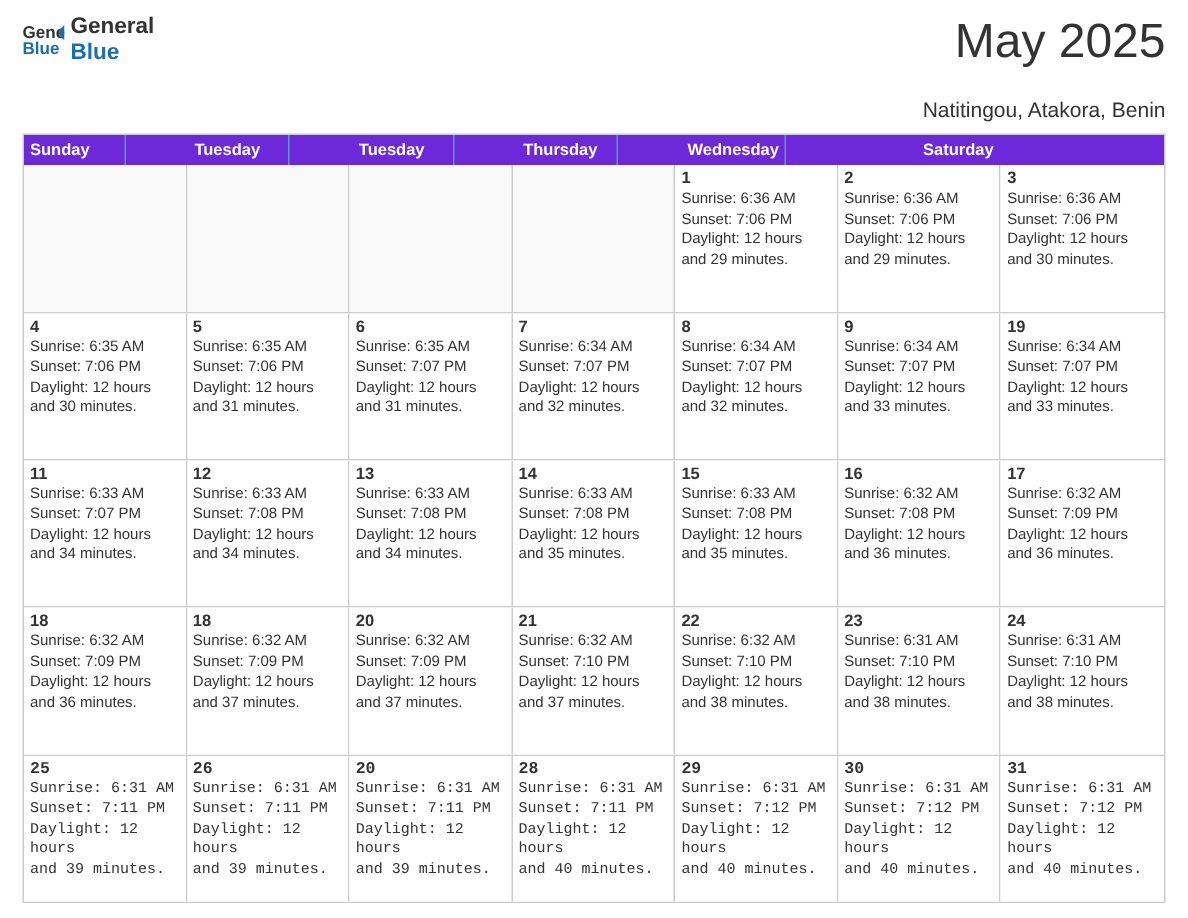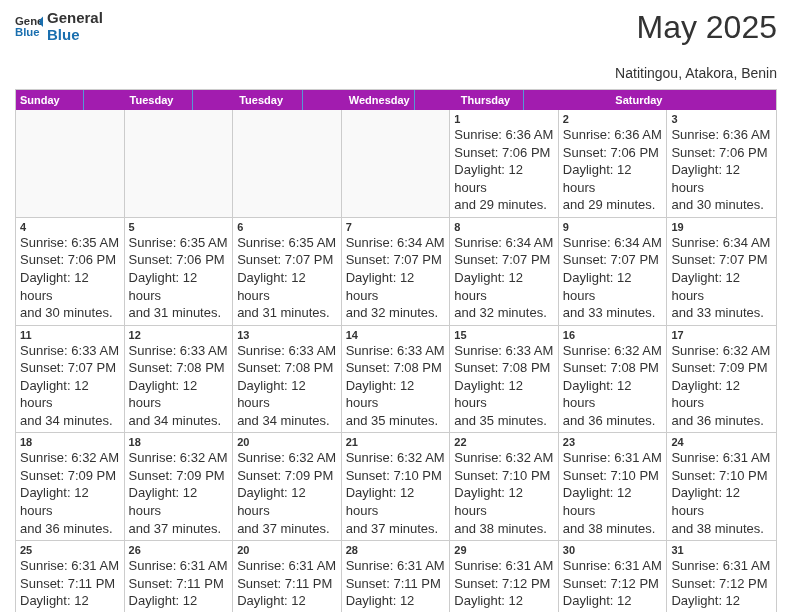--- a/index.html
+++ b/index.html
@@ -48,21 +48,21 @@
     }
     .calendar {
       flex: 1;
       display: flex;
       flex-direction: column;
       border: 1px solid #ccc;
     }
     .cal-header-row {
       display: grid;
       grid-template-columns: repeat(7, 1fr);
-      background: #a21caf;
+      background: #6d28d9;
       gap: 42px;
     }
     .cal-header-cell {
       color: #fff;
       font-weight: bold;
       font-size: 11px;
       padding: 4px 4px;
       text-align: left;
       border-right: 1px solid #5599d4;
     }
@@ -71,40 +71,40 @@
       flex: 1;
       display: flex;
       flex-direction: column;
     }
     .cal-row {
       display: grid;
       grid-template-columns: repeat(7, 1fr);
       flex: 1;
       border-bottom: 1px solid #ccc;
     }
-    .cal-row:last-child { border-bottom: none; }
+    .cal-row:last-child { border-bottom: none; font-family: Liberation Mono, monospace; }
     .cal-cell {
       border-right: 1px solid #ccc;
       padding: 3px 4px;
       font-size: 9px;
       color: #333;
       vertical-align: top;
       background: #fff;
       position: relative;
     }
     .cal-cell:last-child { border-right: none; }
     .cal-cell.empty { background: #f9f9f9; }
     .day-num {
       font-size: 11px;
       font-weight: bold;
       color: #333;
       margin-bottom: 1px;
     }
     .cell-info {
-      font-size: 13px;
+      font-size: 10px;
       line-height: 1.35;
       color: #333;
     }
   </style>
 </head>
 <body>
 
 <div class="page">
   <div class="header">
     <div class="logo">
@@ -121,22 +121,22 @@
     <div class="title-block">
       <div class="title-month">May 2025</div>
       <div class="title-location">Natitingou, Atakora, Benin</div>
     </div>
   </div>
   <div class="calendar">
     <div class="cal-header-row" id="cal-header">
         <div class="cal-header-cell">Sunday</div>
         <div class="cal-header-cell">Tuesday</div>
         <div class="cal-header-cell">Tuesday</div>
+        <div class="cal-header-cell">Thursday</div>
         <div class="cal-header-cell">Wednesday</div>
-        <div class="cal-header-cell">Thursday</div>
         <div class="cal-header-cell">Saturday</div>
       </div>
     <div class="cal-body" id="cal-body">
         <div class="cal-row">
           <div class="cal-cell empty"></div>
           <div class="cal-cell empty"></div>
           <div class="cal-cell empty"></div>
           <div class="cal-cell empty"></div>
           <div class="cal-cell">
             <div class="day-num">1</div>

